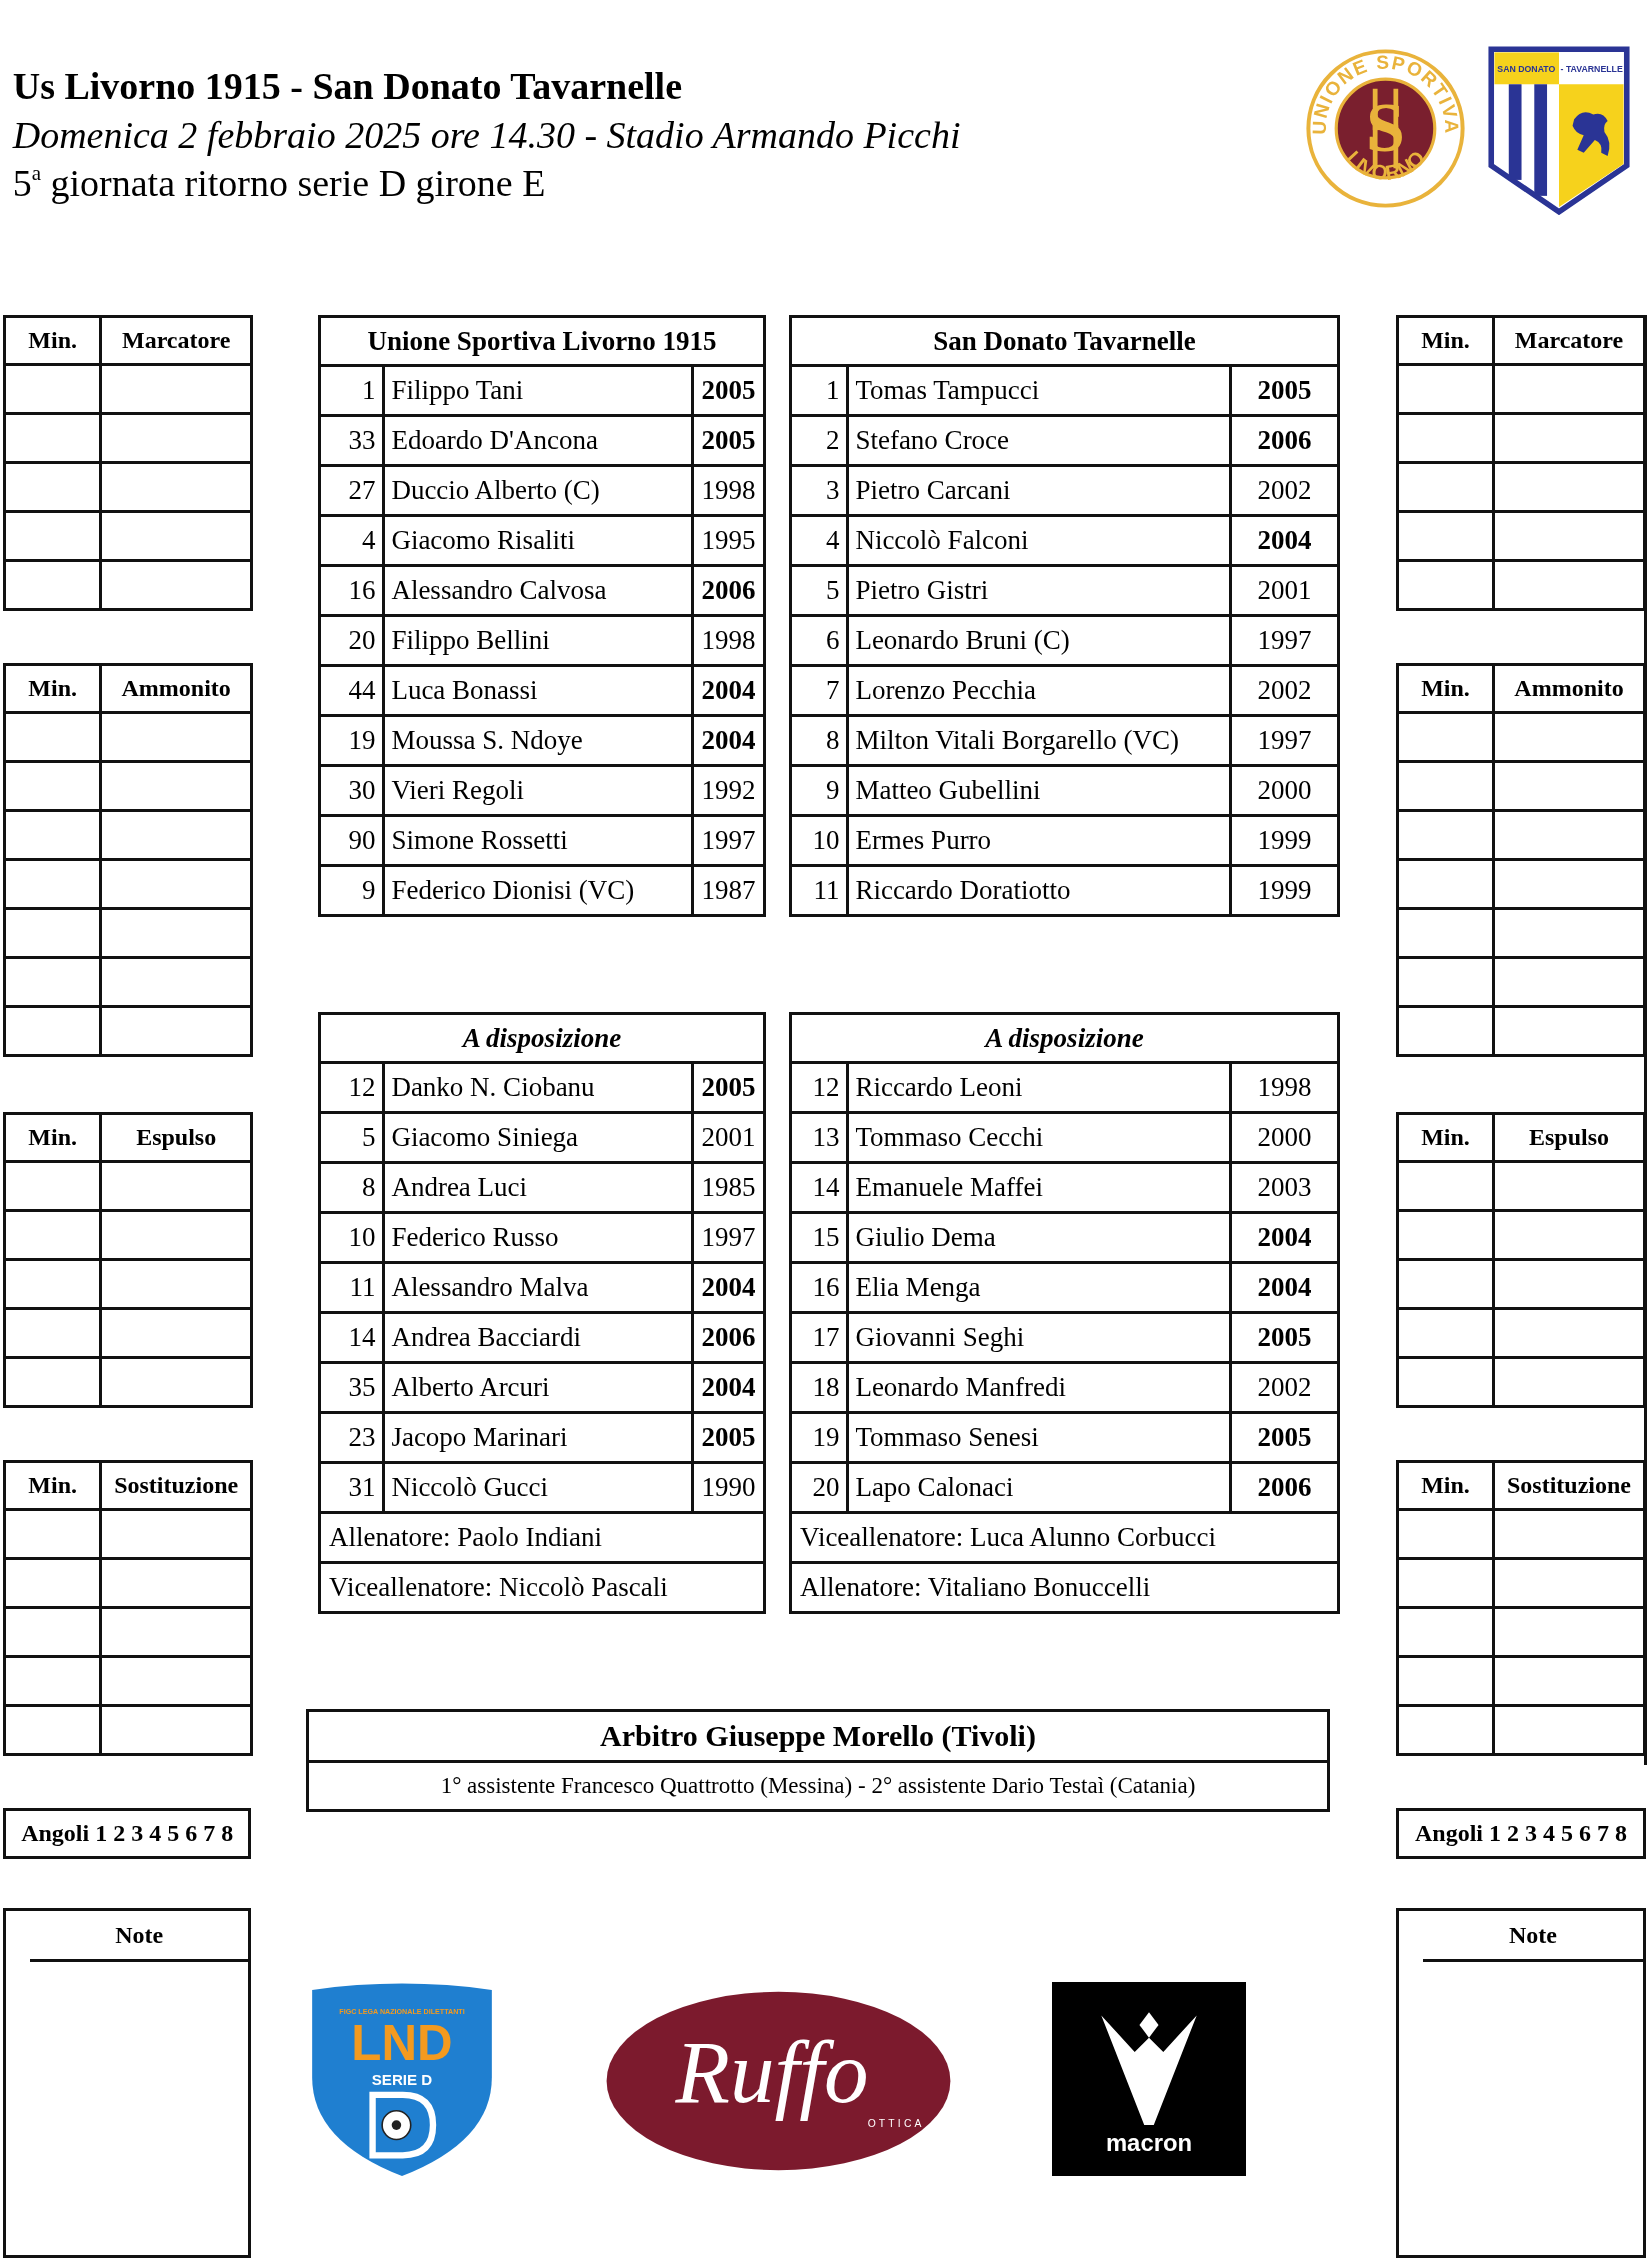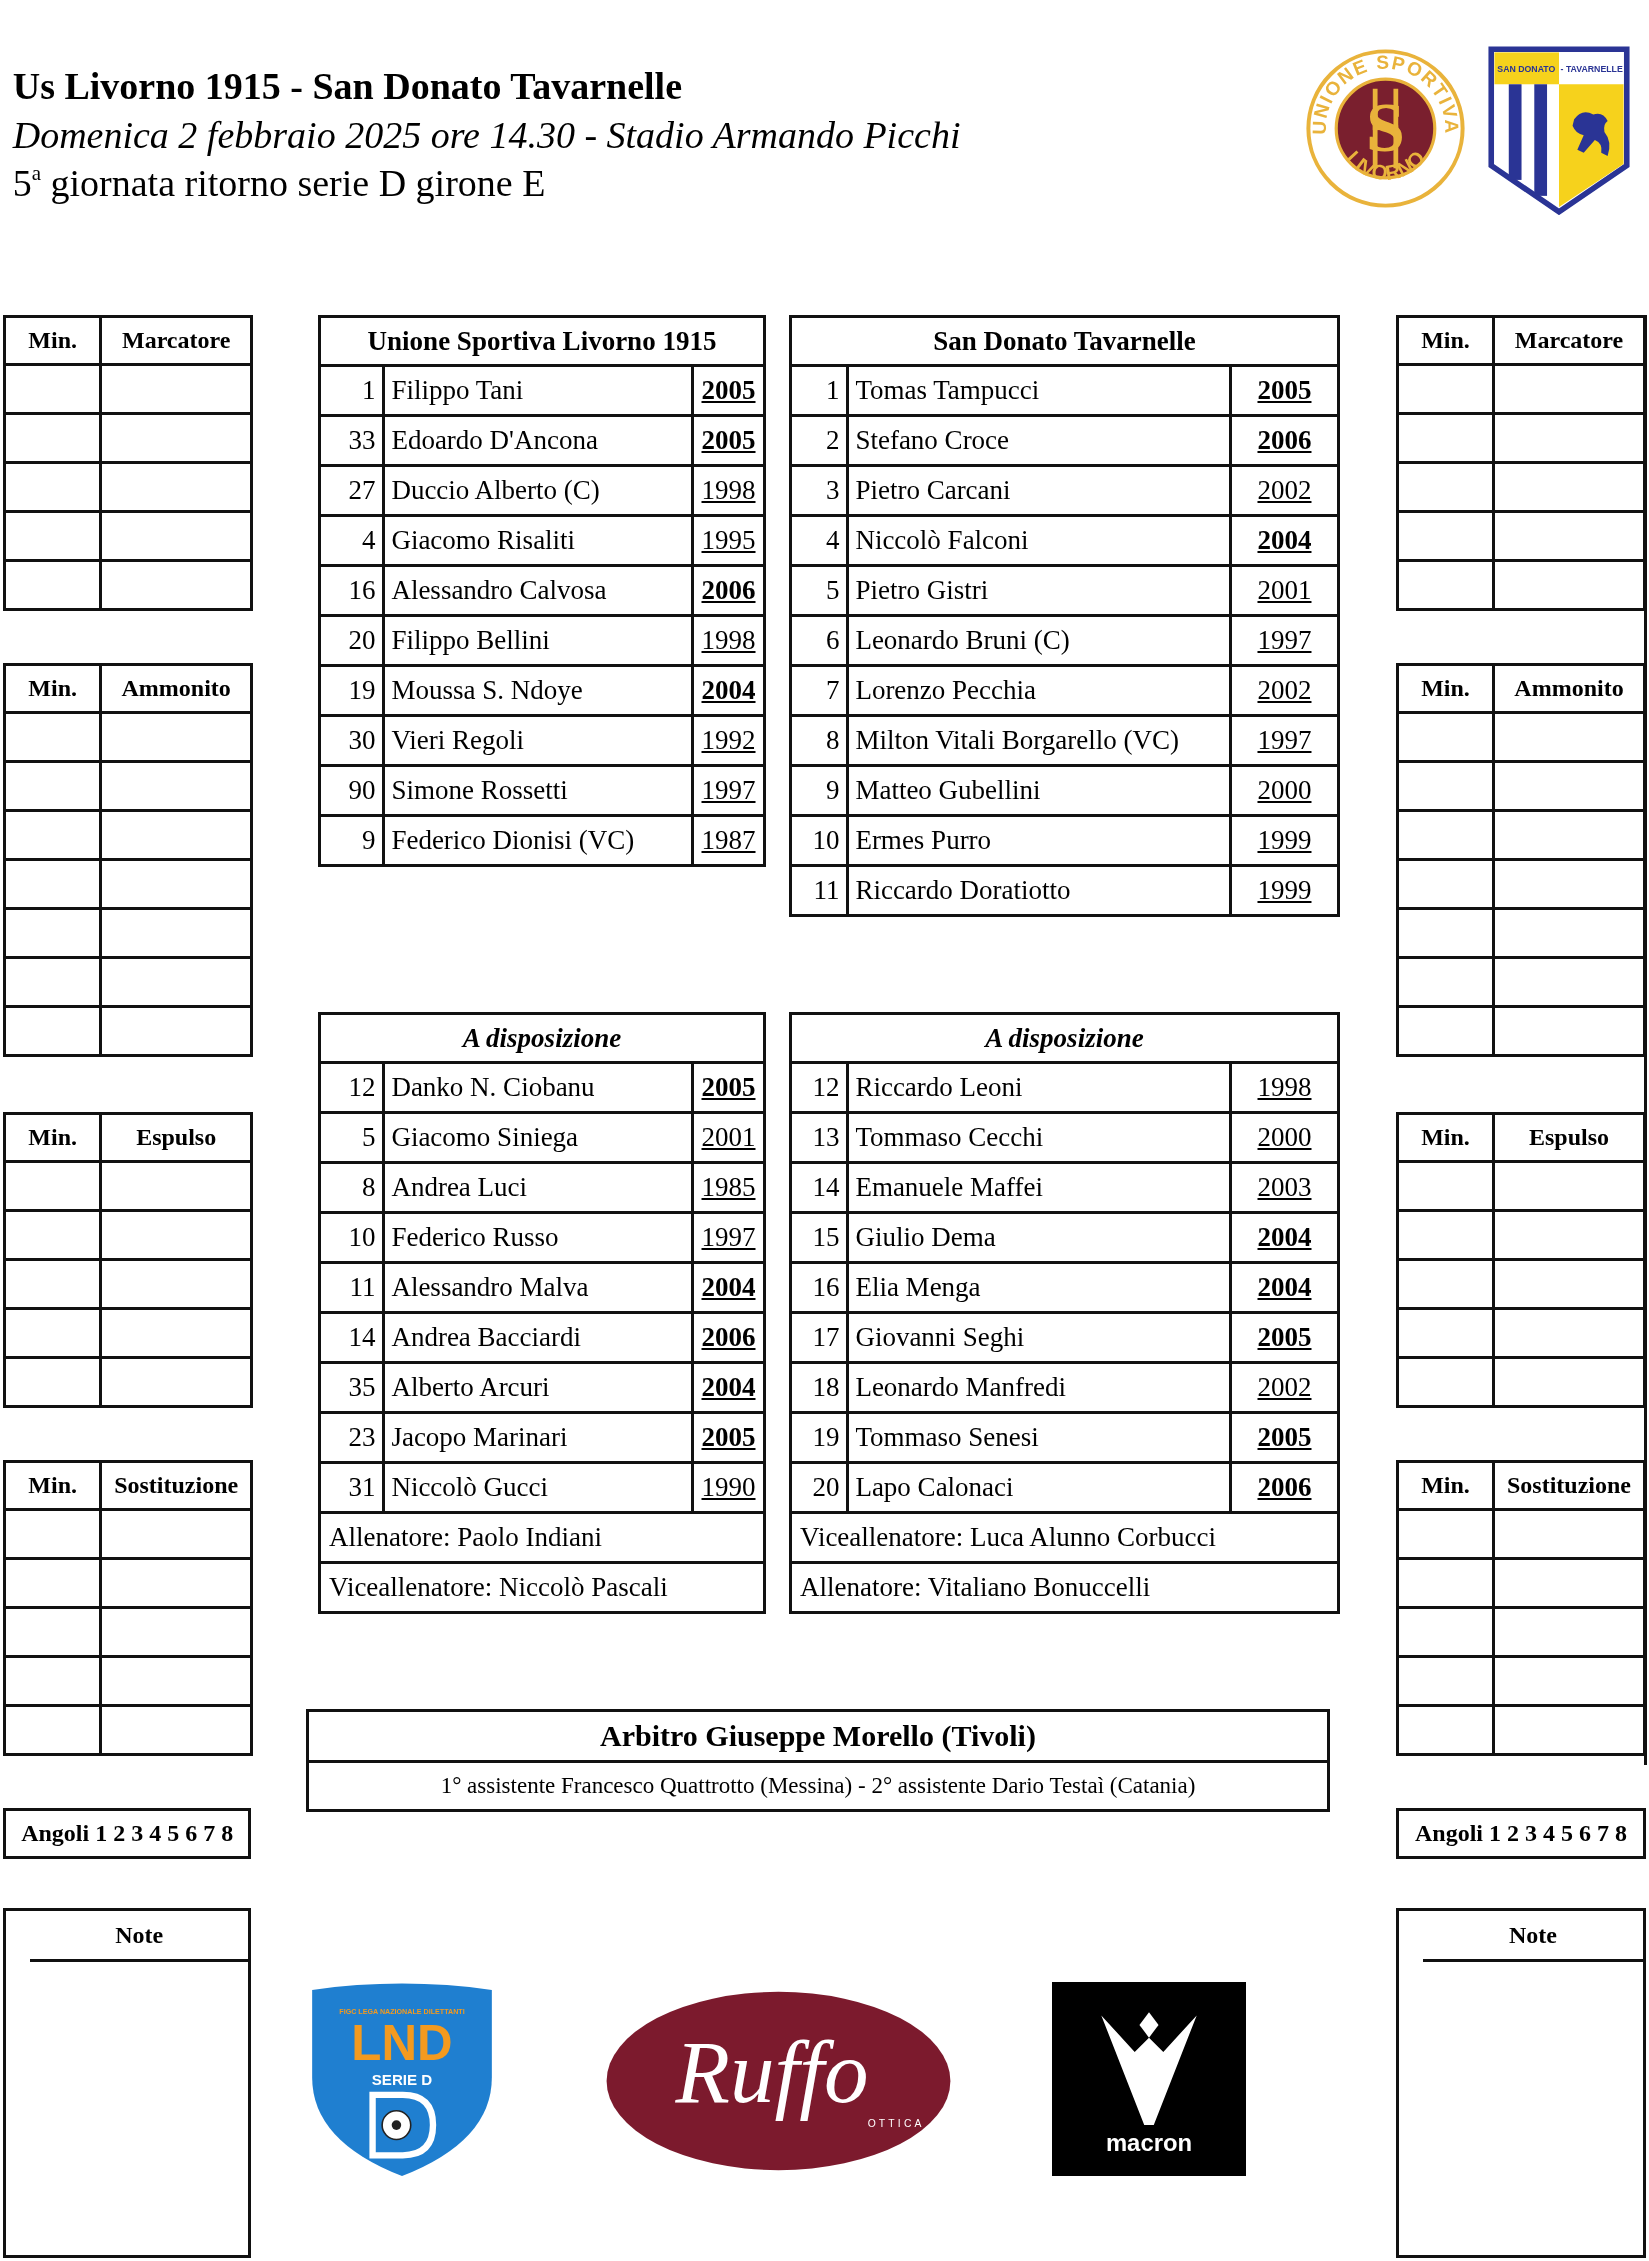--- a/index.html
+++ b/index.html
@@ -29,21 +29,21 @@
   .side .c-lbl { width: 151px; }
 
   .team { width: 448px; margin-left: 12px; }
   .team.r { width: 551px; }
   .team th.ttl { font-size: 27px; font-weight: bold; height: 49px; text-align: center; }
   .team th.ttl.it { font-style: italic; }
   .team td { height: 50px; font-size: 27px; white-space: nowrap; overflow: hidden; }
   .team td.num { text-align: right; padding-right: 6.4px; width: 64px; }
   .team.r td.num { width: 57px; }
   .team td.nm { padding-left: 6.4px; }
-  .team td.yr { text-align: center; width: 72px; text-decoration: underline; }
+  .team td.yr { text-align: center; width: 72px; }
   .team.r td.yr { width: 108px; }
   .team td.yr.b { font-weight: bold; }
   .team td.staff { padding-left: 8px; }
 
   .ref { left: 306px; top: 1709px; width: 1024px; }
   .ref td { text-align: center; }
   .ref .main { font-size: 30px; font-weight: bold; height: 51px; }
   .ref .asst { font-size: 23px; height: 49px; }
 
   .corner { width: 248px; height: 51px; border: 3.2px solid #111; font-size: 24px; font-weight: bold;
@@ -420,20 +420,25 @@
         <td class="num">16</td>
         <td class="nm">Alessandro Calvosa</td>
         <td class="yr b">2006</td>
       </tr>
       <tr>
         <td class="num">20</td>
         <td class="nm">Filippo Bellini</td>
         <td class="yr">1998</td>
       </tr>
       <tr>
+        <td class="num">44</td>
+        <td class="nm">Luca Bonassi</td>
+        <td class="yr b">2004</td>
+      </tr>
+      <tr>
         <td class="num">19</td>
         <td class="nm">Moussa S. Ndoye</td>
         <td class="yr b">2004</td>
       </tr>
       <tr>
         <td class="num">30</td>
         <td class="nm">Vieri Regoli</td>
         <td class="yr">1992</td>
       </tr>
       <tr>

